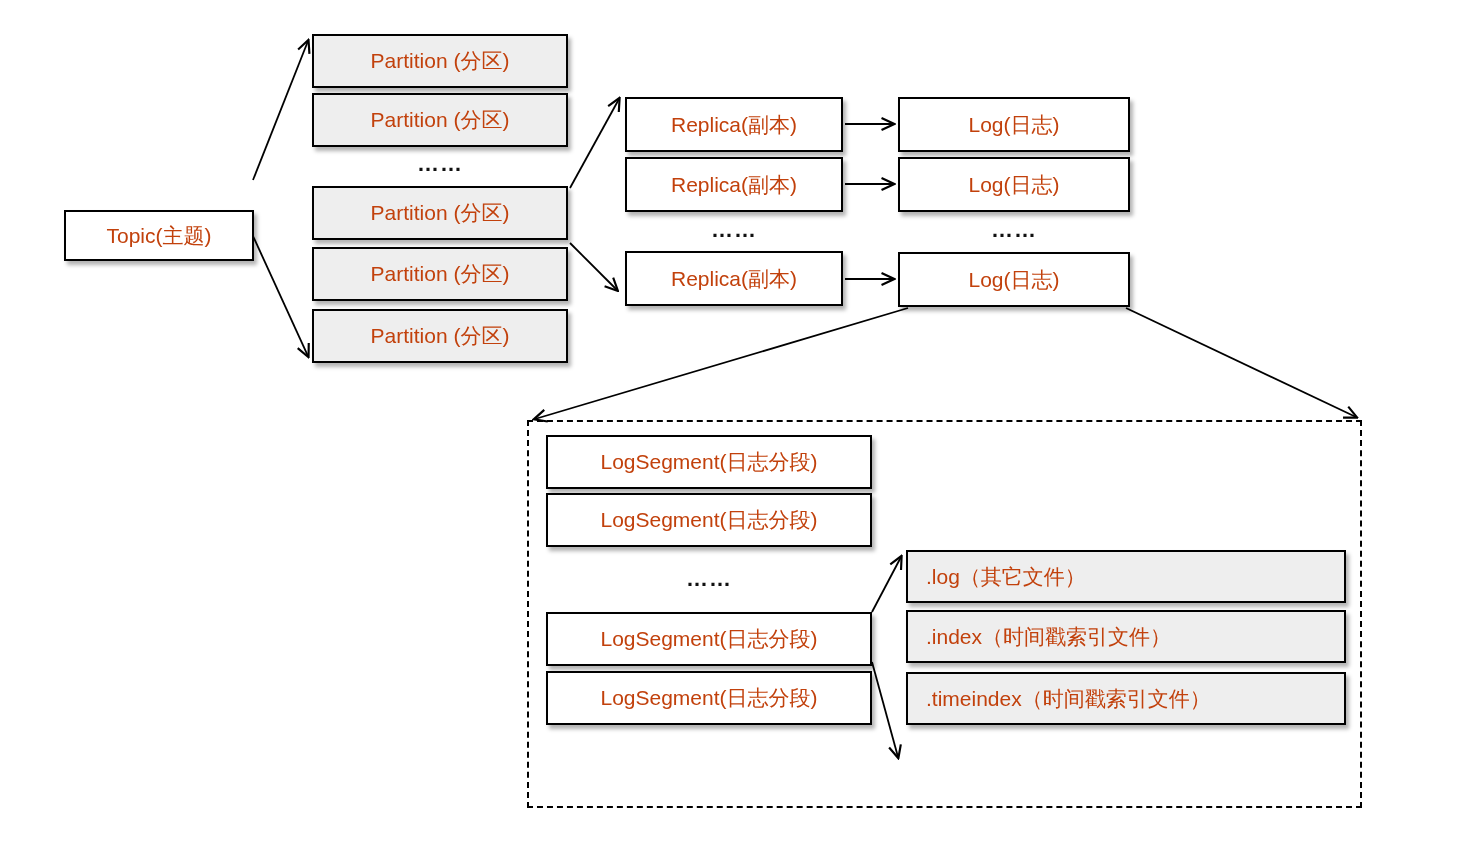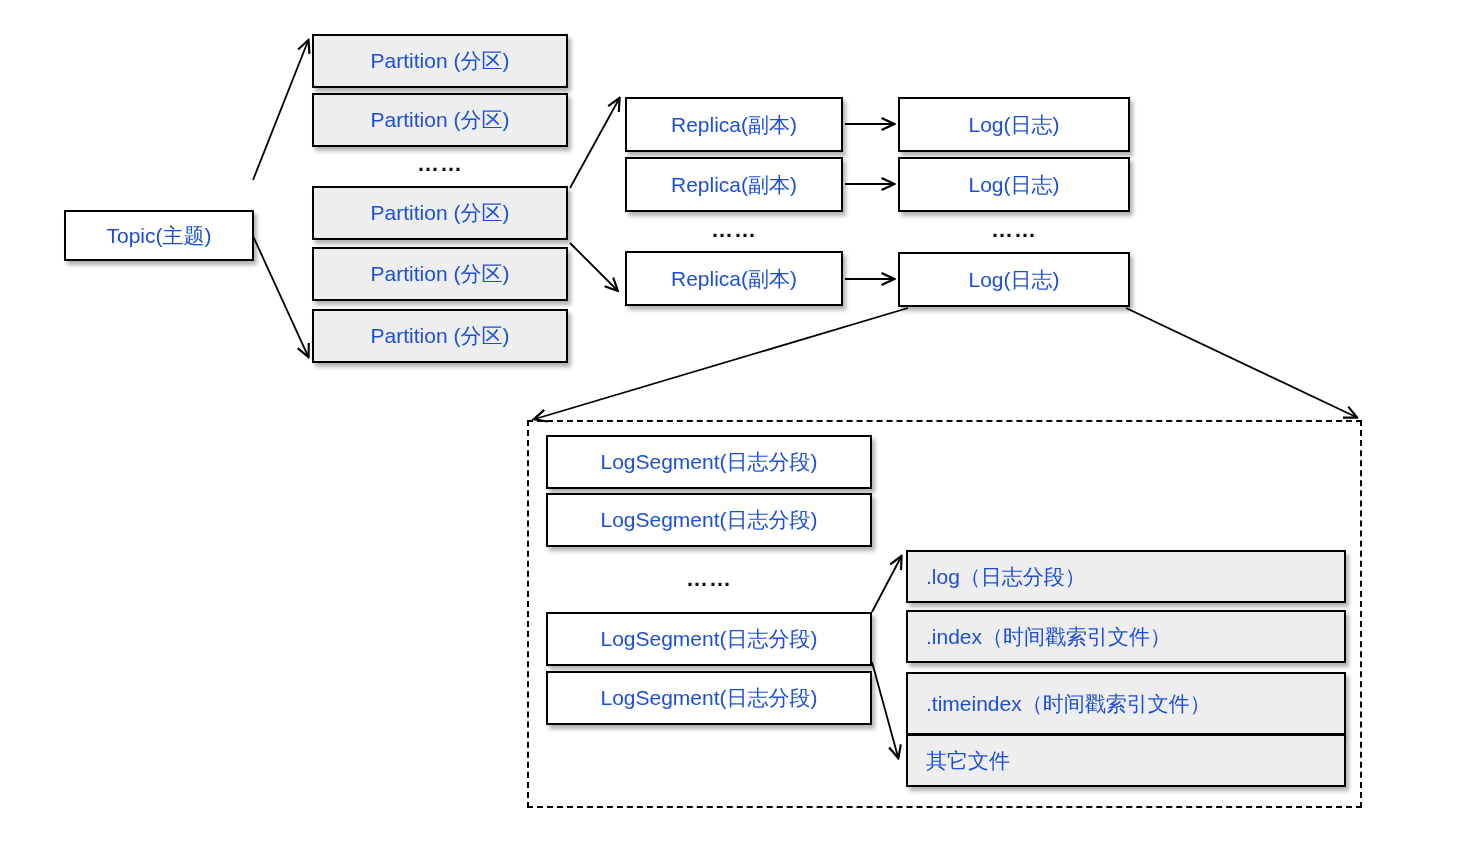--- a/index.html
+++ b/index.html
@@ -8,21 +8,21 @@
     width:1466px;height:854px;
     background:#ffffff;
     font-family:"Liberation Sans","DejaVu Sans",sans-serif;
     overflow:hidden;
   }
   .box{
     position:absolute;
     box-sizing:border-box;
     border:2.5px solid #000000;
     display:flex;align-items:center;justify-content:center;
-    font-size:21px;color:#1d4ed8;
+    font-size:21px;color:#c2410c;
     box-shadow:3px 4px 4px rgba(0,0,0,0.30);
     white-space:nowrap;
   }
   .white{background:#ffffff;}
   .gray{background:#eeeeee;}
   .leftalign{justify-content:flex-start;padding-left:18px;}
   .ellipsis{
     position:absolute;
     display:flex;align-items:center;justify-content:center;
     font-size:22px;font-weight:bold;color:#111111;letter-spacing:1px;
@@ -84,18 +84,17 @@
   <div class="box white" style="left:898px;top:157px;width:232px;height:55px;">Log(日志)</div>
   <div class="ellipsis" style="left:898px;top:216px;width:232px;height:28px;">……</div>
   <div class="box white" style="left:898px;top:252px;width:232px;height:55px;">Log(日志)</div>
 
   <div class="box white" style="left:546px;top:435px;width:326px;height:54px;">LogSegment(日志分段)</div>
   <div class="box white" style="left:546px;top:493px;width:326px;height:54px;">LogSegment(日志分段)</div>
   <div class="ellipsis" style="left:546px;top:565px;width:326px;height:28px;">……</div>
   <div class="box white" style="left:546px;top:612px;width:326px;height:54px;">LogSegment(日志分段)</div>
   <div class="box white" style="left:546px;top:671px;width:326px;height:54px;">LogSegment(日志分段)</div>
 
-  <div class="box gray leftalign" style="left:906px;top:550px;width:440px;height:53px;">.log（日志分段）</div>
+  <div class="box gray leftalign" style="left:906px;top:550px;width:440px;height:53px;">.log（其它文件）</div>
   <div class="box gray leftalign" style="left:906px;top:610px;width:440px;height:53px;">.index（时间戳索引文件）</div>
-  <div class="box gray leftalign" style="left:906px;top:672px;width:440px;height:63px;">.timeindex（时间戳索引文件）</div>
-  <div class="box gray leftalign" style="left:906px;top:734px;width:440px;height:53px;">其它文件</div>
+  <div class="box gray leftalign" style="left:906px;top:672px;width:440px;height:53px;">.timeindex（时间戳索引文件）</div>
 
 </div>
 
 </body></html>

